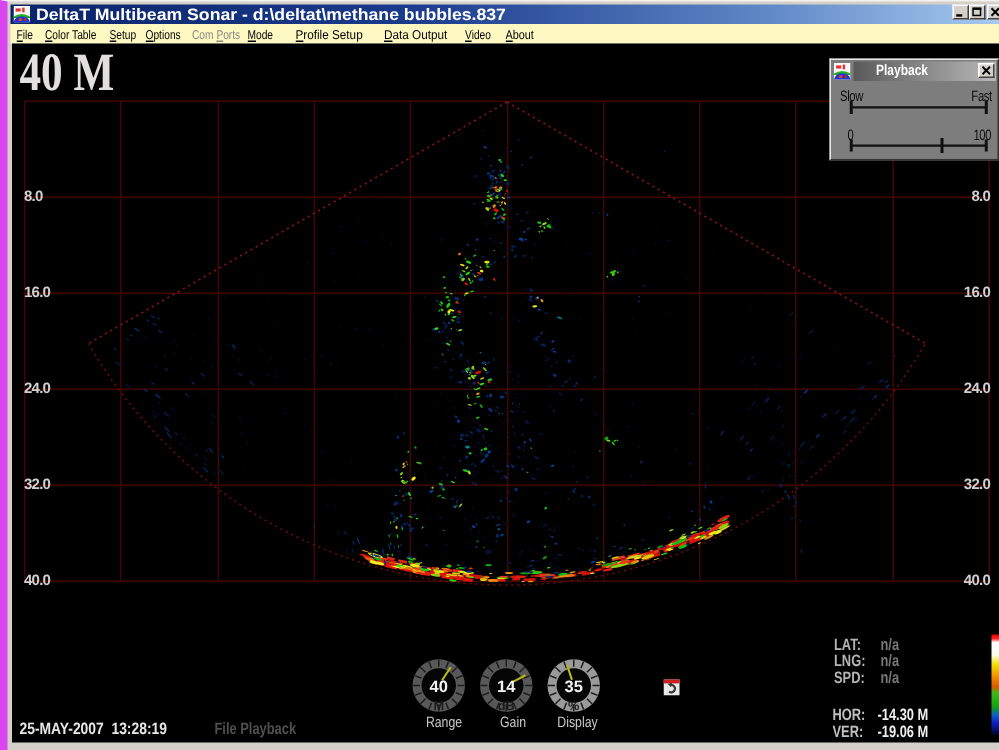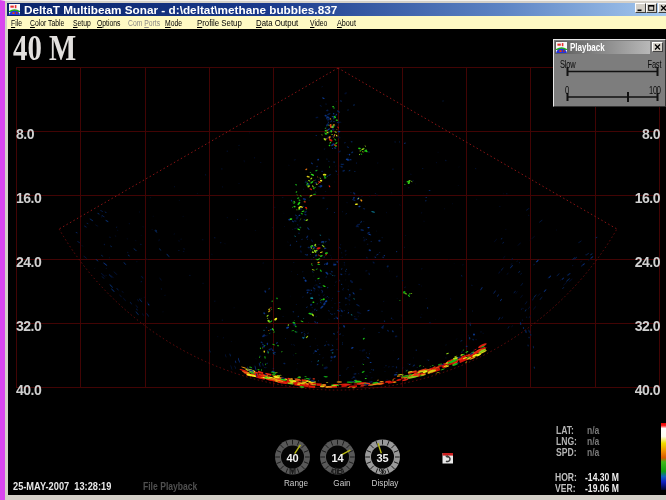--- a/index.html
+++ b/index.html
@@ -12,28 +12,28 @@
   font-weight:bold; white-space:nowrap; transform:scaleX(1.07) translateZ(0); transform-origin:left; }
 .tbtn { position:absolute; top:2px; width:11px; height:10px; background:#d4d0c8;
   border-top:1px solid #fff; border-left:1px solid #fff;
   border-right:1px solid #404040; border-bottom:1px solid #404040;
   color:#000; font-size:8px; font-weight:bold; text-align:center; line-height:9px; }
 #menu { position:absolute; left:2px; top:15px; width:661px; height:13px; background:#fef9c3; }
 .mi { position:absolute; top:2px; font-size:8.5px; color:#000; white-space:nowrap;
   transform:scaleX(0.8) translateZ(0); transform-origin:left; }
 .mi u { text-decoration:underline; }
 #client { position:absolute; left:3px; top:28px; width:660px; height:466px; background:#000; }
-.dl { position:absolute; font-size:14px; font-weight:bold; color:#d0d0d0; width:26px;
+.dl { position:absolute; font-size:10px; font-weight:bold; color:#d0d0d0; width:26px;
   letter-spacing:-0.5px; transform:translateZ(0); }
 #bigm { position:absolute; left:5px; top:-2px; color:#e2e0de; font-size:36px; font-weight:bold;
   font-family:"Liberation Serif", serif; letter-spacing:0px; transform:scaleX(0.8) translateZ(0); transform-origin:left; }
 #pb { position:absolute; left:548px; top:38px; width:113px; height:68px; background:#7d7d7d;
   border-left:1px solid #e8e8e8; border-top:1px solid #e8e8e8;
   border-right:1.5px solid #333; border-bottom:1.5px solid #333; }
-#pbtitle { position:absolute; left:1px; top:1px; width:95px; height:13px;
+#pbtitle { position:absolute; left:15px; top:1px; width:95px; height:13px;
   background:linear-gradient(to right,#5a5a5a,#b8b8b8); }
 #pbtitle .txt { position:absolute; left:15px; top:1px; color:#fff; font-size:10px; font-weight:bold; transform:scaleX(0.8) translateZ(0); transform-origin:left; }
 #pbx { position:absolute; right:2px; top:2px; width:11px; height:10px; background:#d4d0c8;
   border-top:1px solid #fff; border-left:1px solid #fff;
   border-right:1px solid #404040; border-bottom:1px solid #404040;
   color:#000; font-size:8px; font-weight:bold; text-align:center; line-height:9px; }
 .pbl { position:absolute; font-size:10px; color:#0a0a0a; transform:scaleX(0.75) translateZ(0); transform-origin:left;
   letter-spacing:-0.3px; }
 .pbr { position:absolute; font-size:10px; color:#0a0a0a; transform:scaleX(0.75) translateZ(0); transform-origin:right;
   letter-spacing:-0.3px; }

